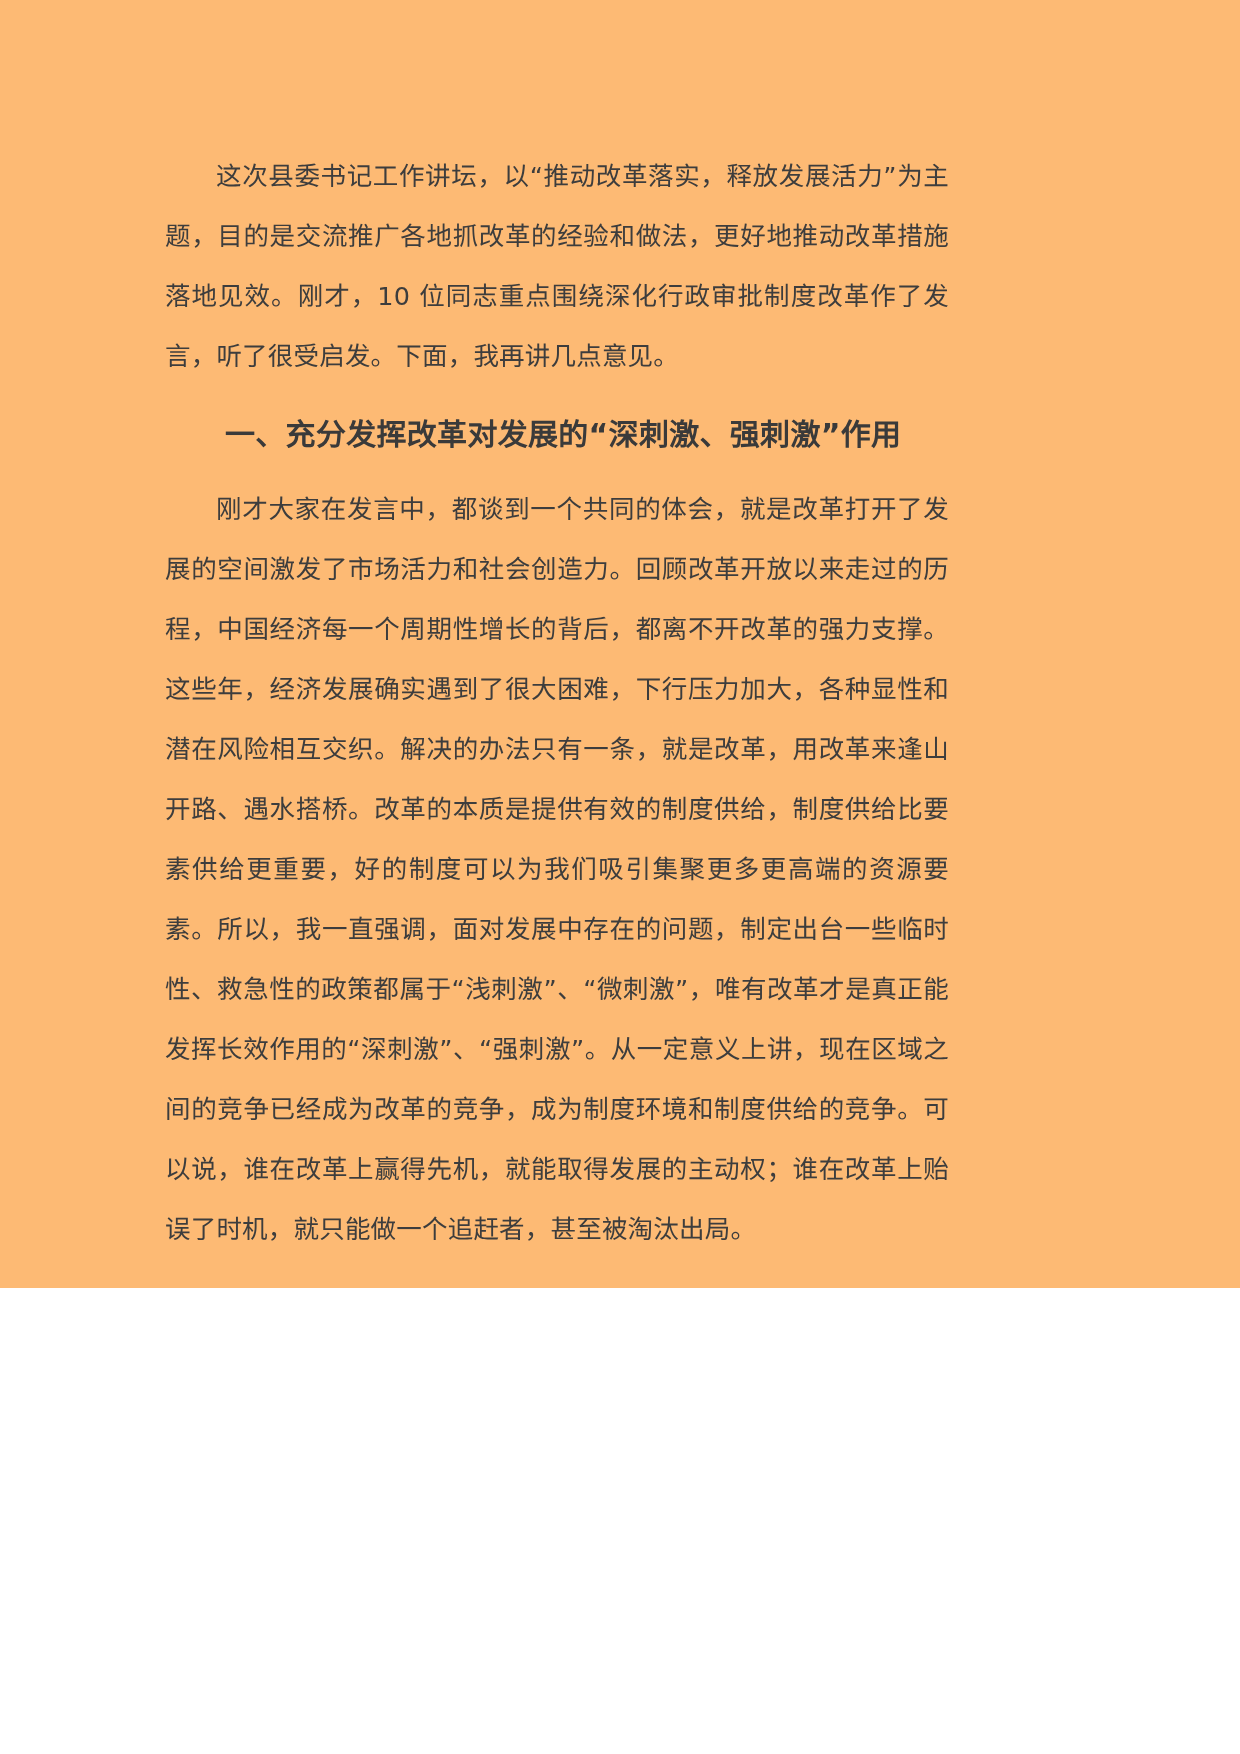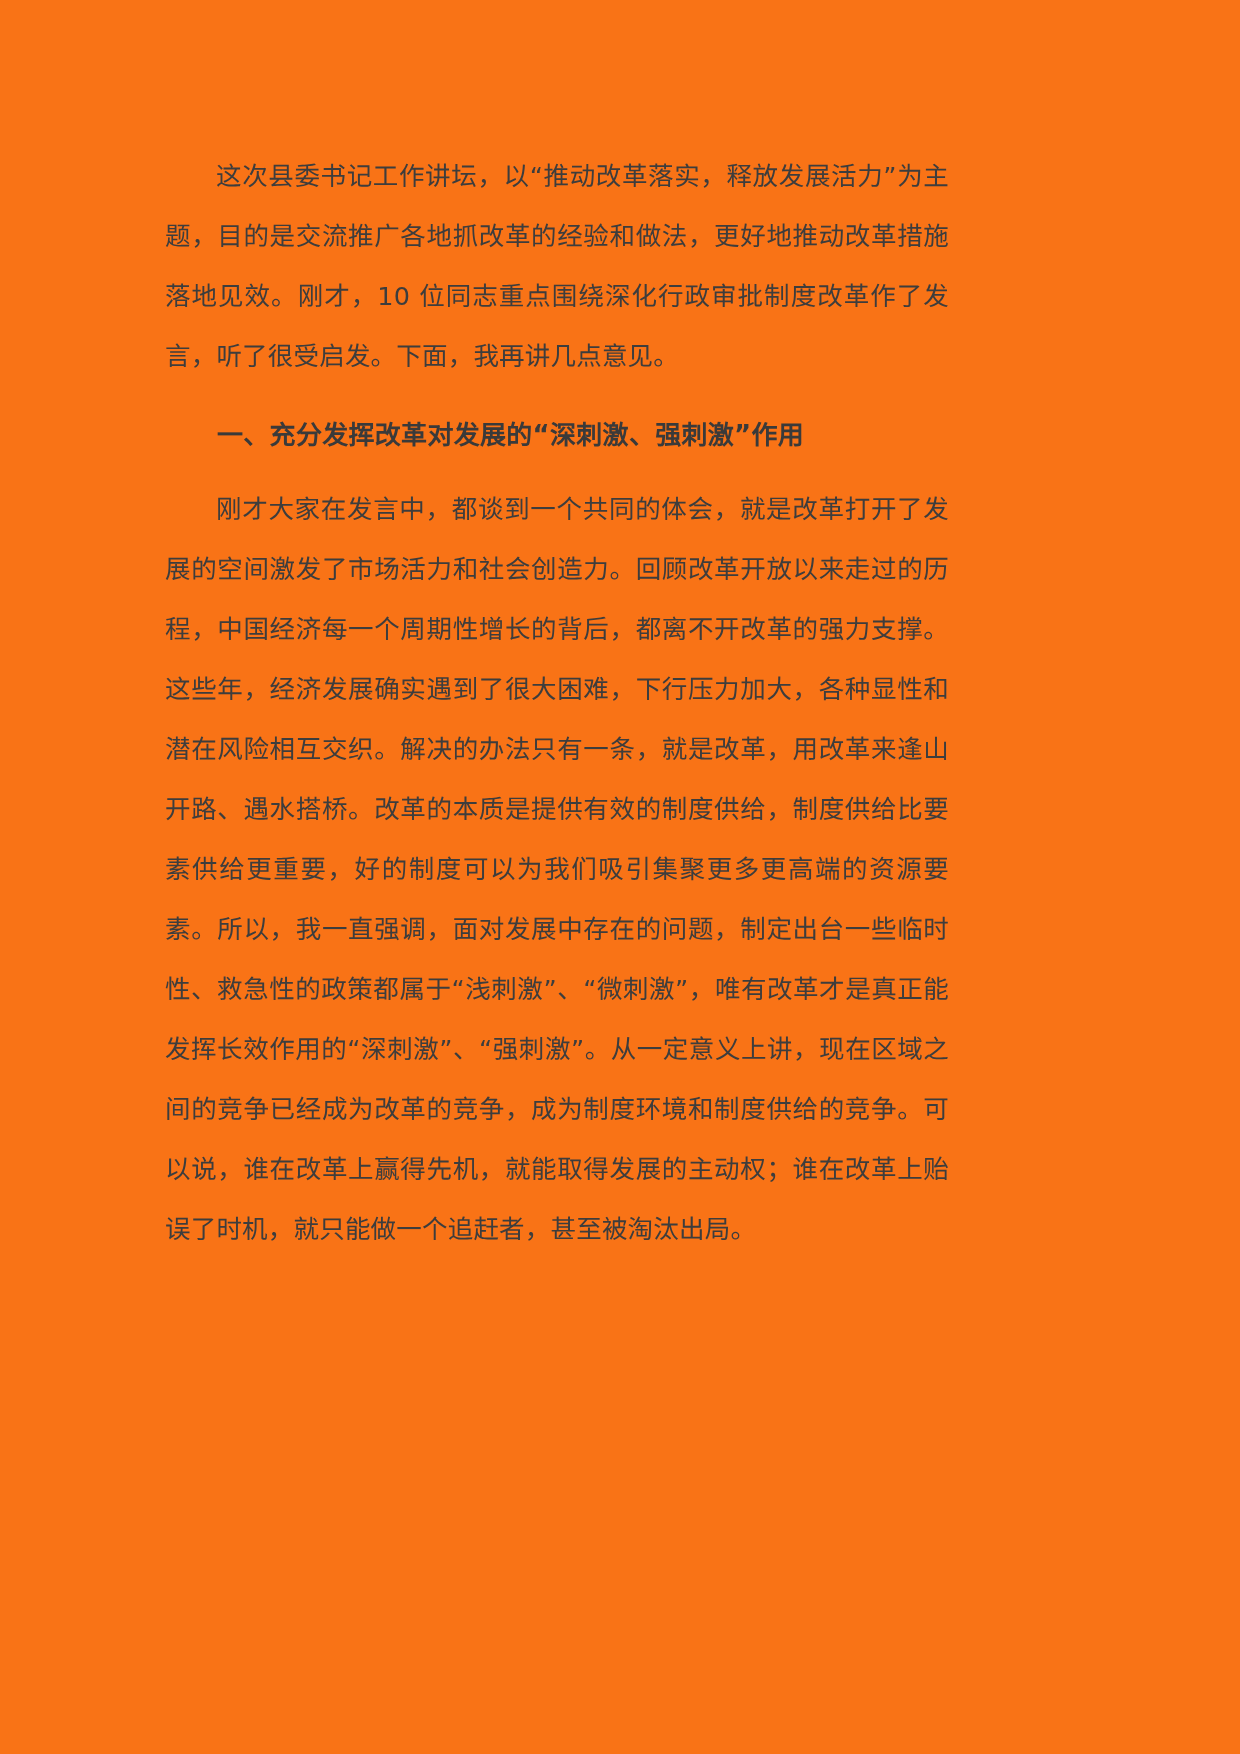--- a/index.html
+++ b/index.html
@@ -14,22 +14,22 @@
     position: relative;
     font-family: "DejaVu Sans", "Liberation Sans", sans-serif;
     overflow: hidden;
   }
 
   .page {
     position: absolute;
     left: 0;
     top: 0;
     width: 1240px;
-    height: 1754px;
-    background: #f97316;
+    height: 1288px;
+    background: #fdba74;
     box-sizing: border-box;
   }
 
   .content {
     position: absolute;
     left: 165px;
     top: 146px;
     width: 784px;
   }
 
@@ -39,21 +39,21 @@
     color: #3d3d3d;
     text-align: justify;
     text-justify: inter-ideograph;
     text-indent: 2em;
     margin: 0 0 0 0;
     letter-spacing: 0.2px;
     font-weight: 400;
   }
 
   .heading {
-    font-size: 26px;
+    font-size: 30px;
     line-height: 60px;
     color: #3a3a3a;
     font-weight: 700;
     text-indent: 2em;
     margin: 19px 0 14px 0;
     letter-spacing: 0.3px;
   }
   .para.after-head { margin-top: 0; }
   .para.block3 { margin-top: 6px; }
 

